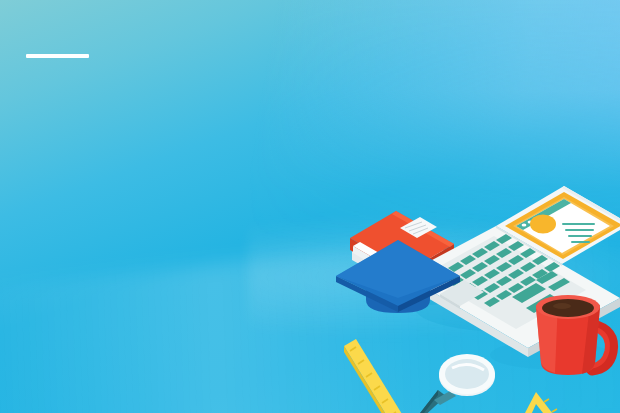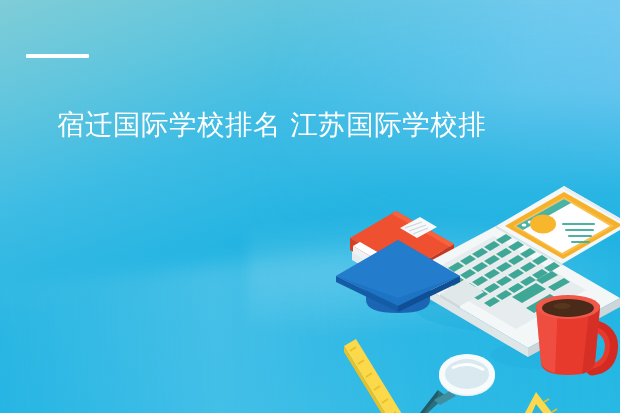--- a/index.html
+++ b/index.html
@@ -101,21 +101,20 @@
 
 <div id="banner">
 
   <div class="bg-base"></div>
   <div class="bg-tint-right"></div>
   <div class="bg-sweep"></div>
   <div class="bg-sweep2"></div>
 
   <div class="rule"></div>
 
-  <div class="title">宿迁国际学校排名 江苏国际学校排</div>
 
   <div id="illus">
     <svg viewBox="0 0 320 233" xmlns="http://www.w3.org/2000/svg">
 
       <g>
         <ellipse cx="122" cy="108" rx="60" ry="17" fill="#1aa9d8" opacity="0.35"></ellipse>
         <ellipse cx="210" cy="128" rx="95" ry="24" fill="#1aa9d8" opacity="0.30"></ellipse>
         <ellipse cx="250" cy="175" rx="60" ry="14" fill="#1aa9d8" opacity="0.22"></ellipse>
       </g>
 

